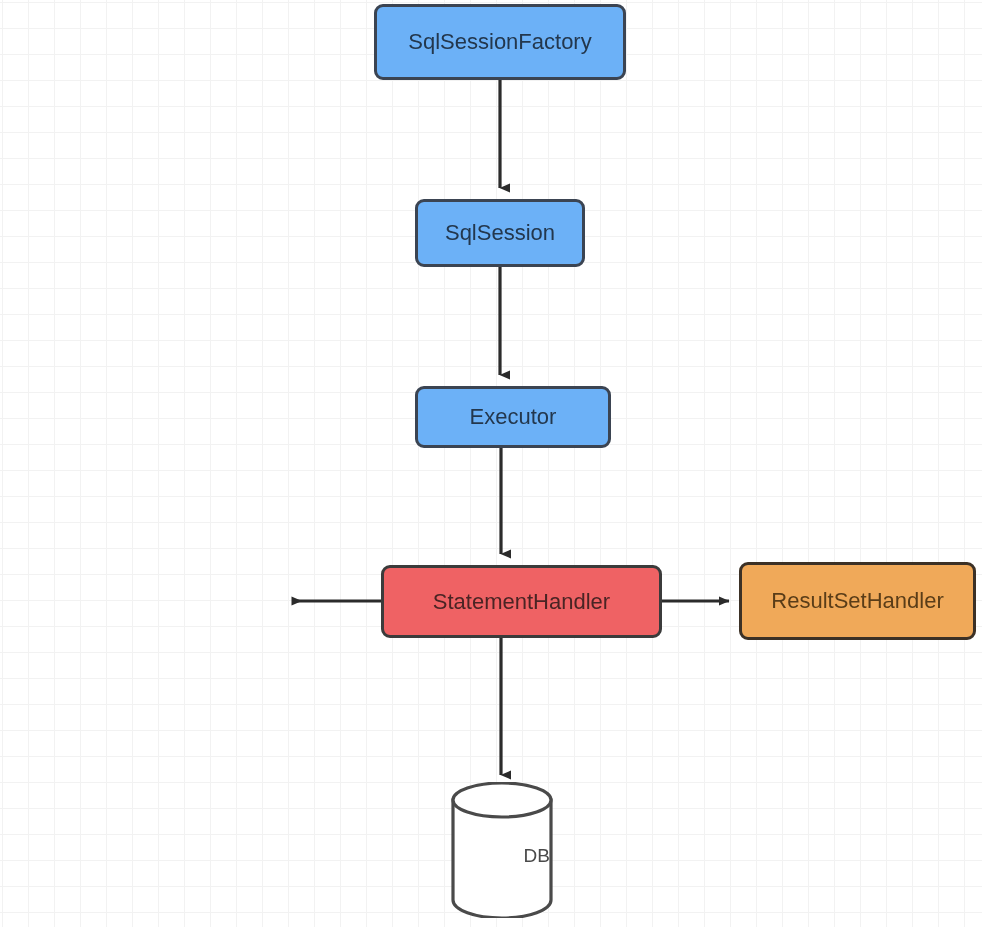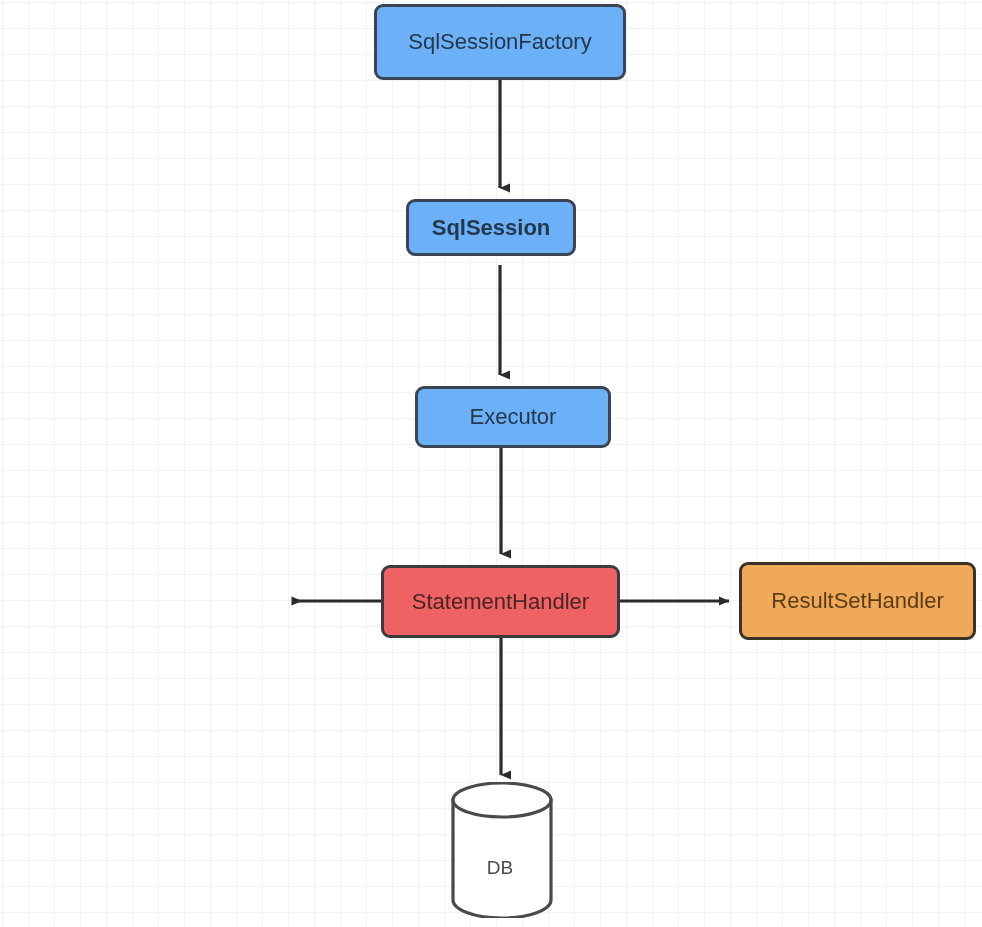--- a/index.html
+++ b/index.html
@@ -82,25 +82,24 @@
     pointer-events: none;
   }
 
   .db-shape {
     position: absolute;
   }
 
   .db-label {
     position: absolute;
     width: 100px;
-    text-align: center;
+    text-align: right;
     font-size: 19px;
     color: #4a4a4a;
     user-select: none;
-    margin-top: 12px;
   }
 
   .watermark {
     position: absolute;
     right: 10px;
     bottom: 6px;
     font-size: 19px;
     color: #d9d9d9;
     letter-spacing: 1px;
     user-select: none;
@@ -135,29 +134,29 @@
 
     <line x1="620" y1="601" x2="729" y2="601" stroke="#2b2b2b" stroke-width="3.2" marker-end="url(#arrow-right)"></line>
 
     <line x1="501" y1="638" x2="501" y2="775" stroke="#2b2b2b" stroke-width="3.2" marker-end="url(#arrow-down)"></line>
   </svg>
 
   <div class="node blue" style="left:374px; top:4px; width:252px; height:76px;">
     <span class="node-label">SqlSessionFactory</span>
   </div>
 
-  <div class="node blue" style="left:406px; top:199px; width:170px; height:57px;font-weight:bold;">
+  <div class="node blue" style="left:415px; top:199px; width:170px; height:68px;">
     <span class="node-label">SqlSession</span>
   </div>
 
   <div class="node blue" style="left:415px; top:386px; width:196px; height:62px;">
     <span class="node-label">Executor</span>
   </div>
 
-  <div class="node red" style="left:381px; top:565px; width:239px; height:73px;">
+  <div class="node red" style="left:381px; top:565px; width:281px; height:73px;">
     <span class="node-label">StatementHandler</span>
   </div>
 
 
   <div class="node orange" style="left:739px; top:562px; width:237px; height:78px;align-items:center;">
     <span class="node-label">ResultSetHandler</span>
   </div>
 
   <svg class="db-shape" style="left:450px; top:782px;" width="104" height="136" viewBox="0 0 104 136" xmlns="http://www.w3.org/2000/svg">
     <path d="M 3 18 L 3 118 A 49 18 0 0 0 101 118 L 101 18 Z" fill="#ffffff" stroke="#4a4a4a" stroke-width="3.2"></path>

